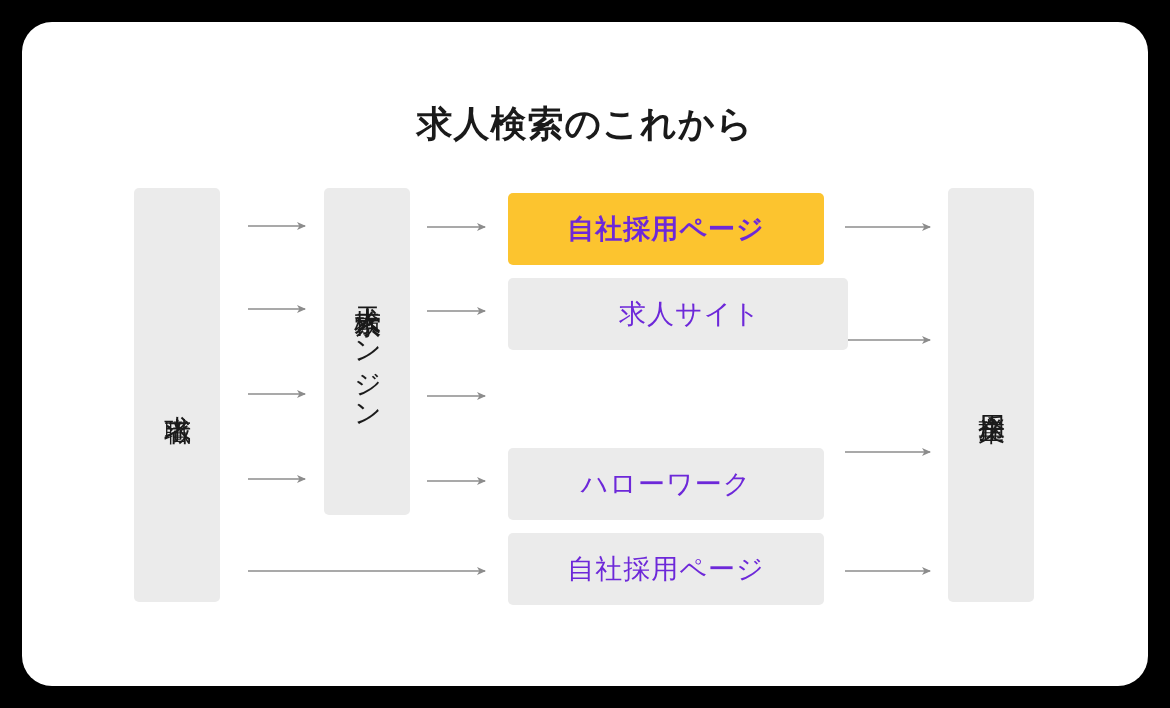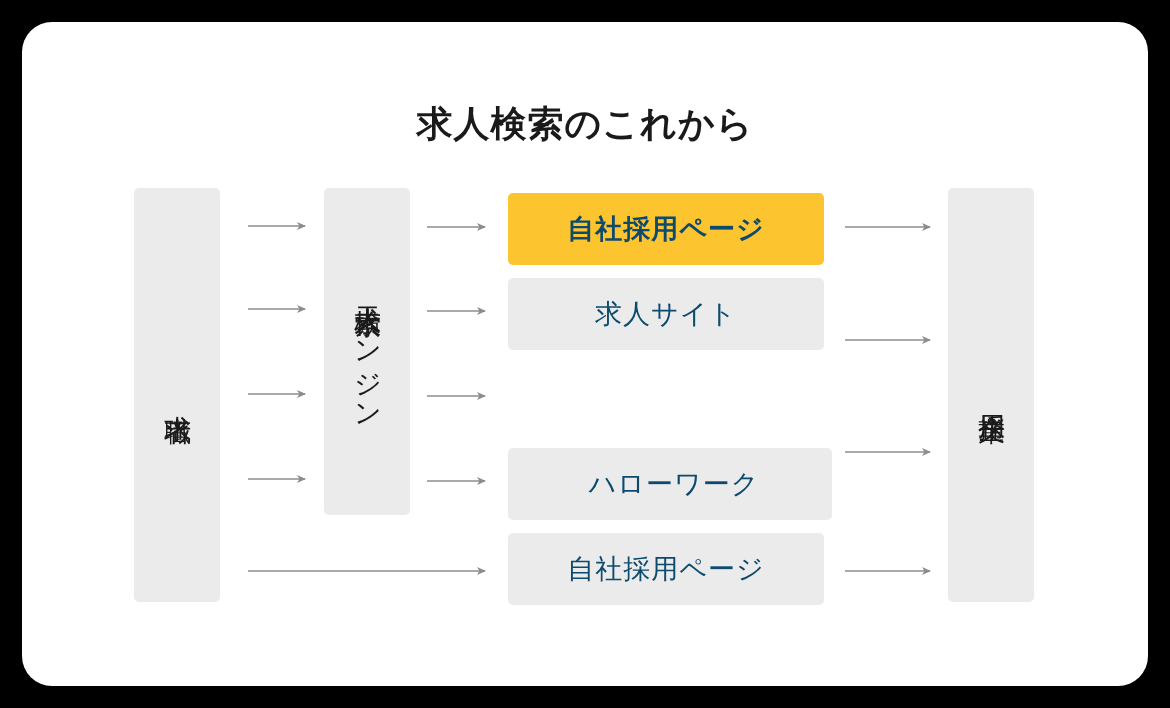--- a/index.html
+++ b/index.html
@@ -85,31 +85,31 @@
     display: flex;
     align-items: center;
     justify-content: center;
   }
   .channel-box.highlight {
     background: #fcc42f;
   }
   .channel-label {
     font-size: 27px;
     font-weight: 500;
-    color: #0c4a6e;
+    color: #6d28d9;
     letter-spacing: 1px;
   }
   .channel-box.highlight .channel-label {
     font-weight: 700;
   }
 
   #channel-0 { top: 171px; }
-  #channel-1 { top: 256px; }
+  #channel-1 { top: 256px; padding-left: 24px; }
   #channel-2 { top: 341px; }
-  #channel-3 { top: 426px; padding-left: 8px; }
+  #channel-3 { top: 426px; }
   #channel-4 { top: 511px; }
 
   .inner {
     position: absolute;
     left: 0; top: 0;
     width: 1126px;
     height: 576px;
   }
 </style>
 </head>

